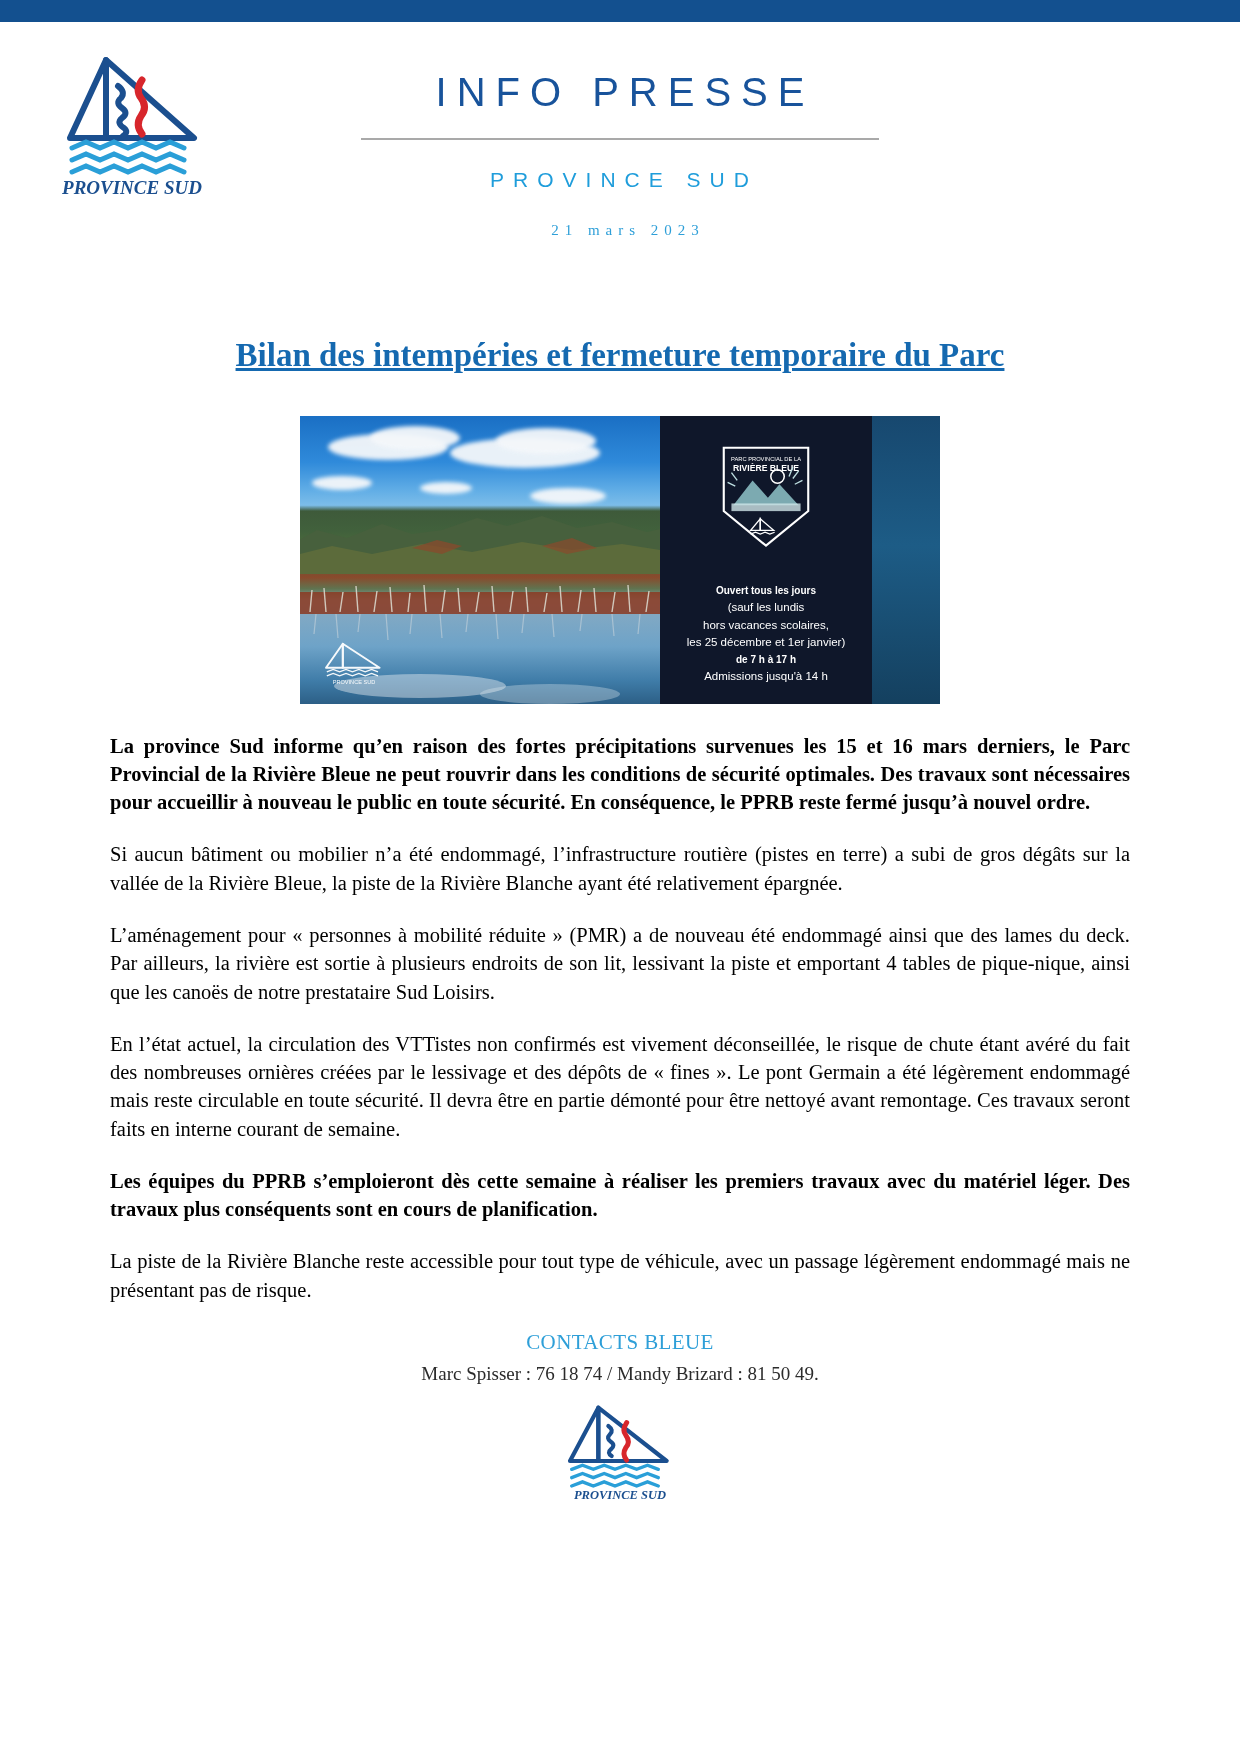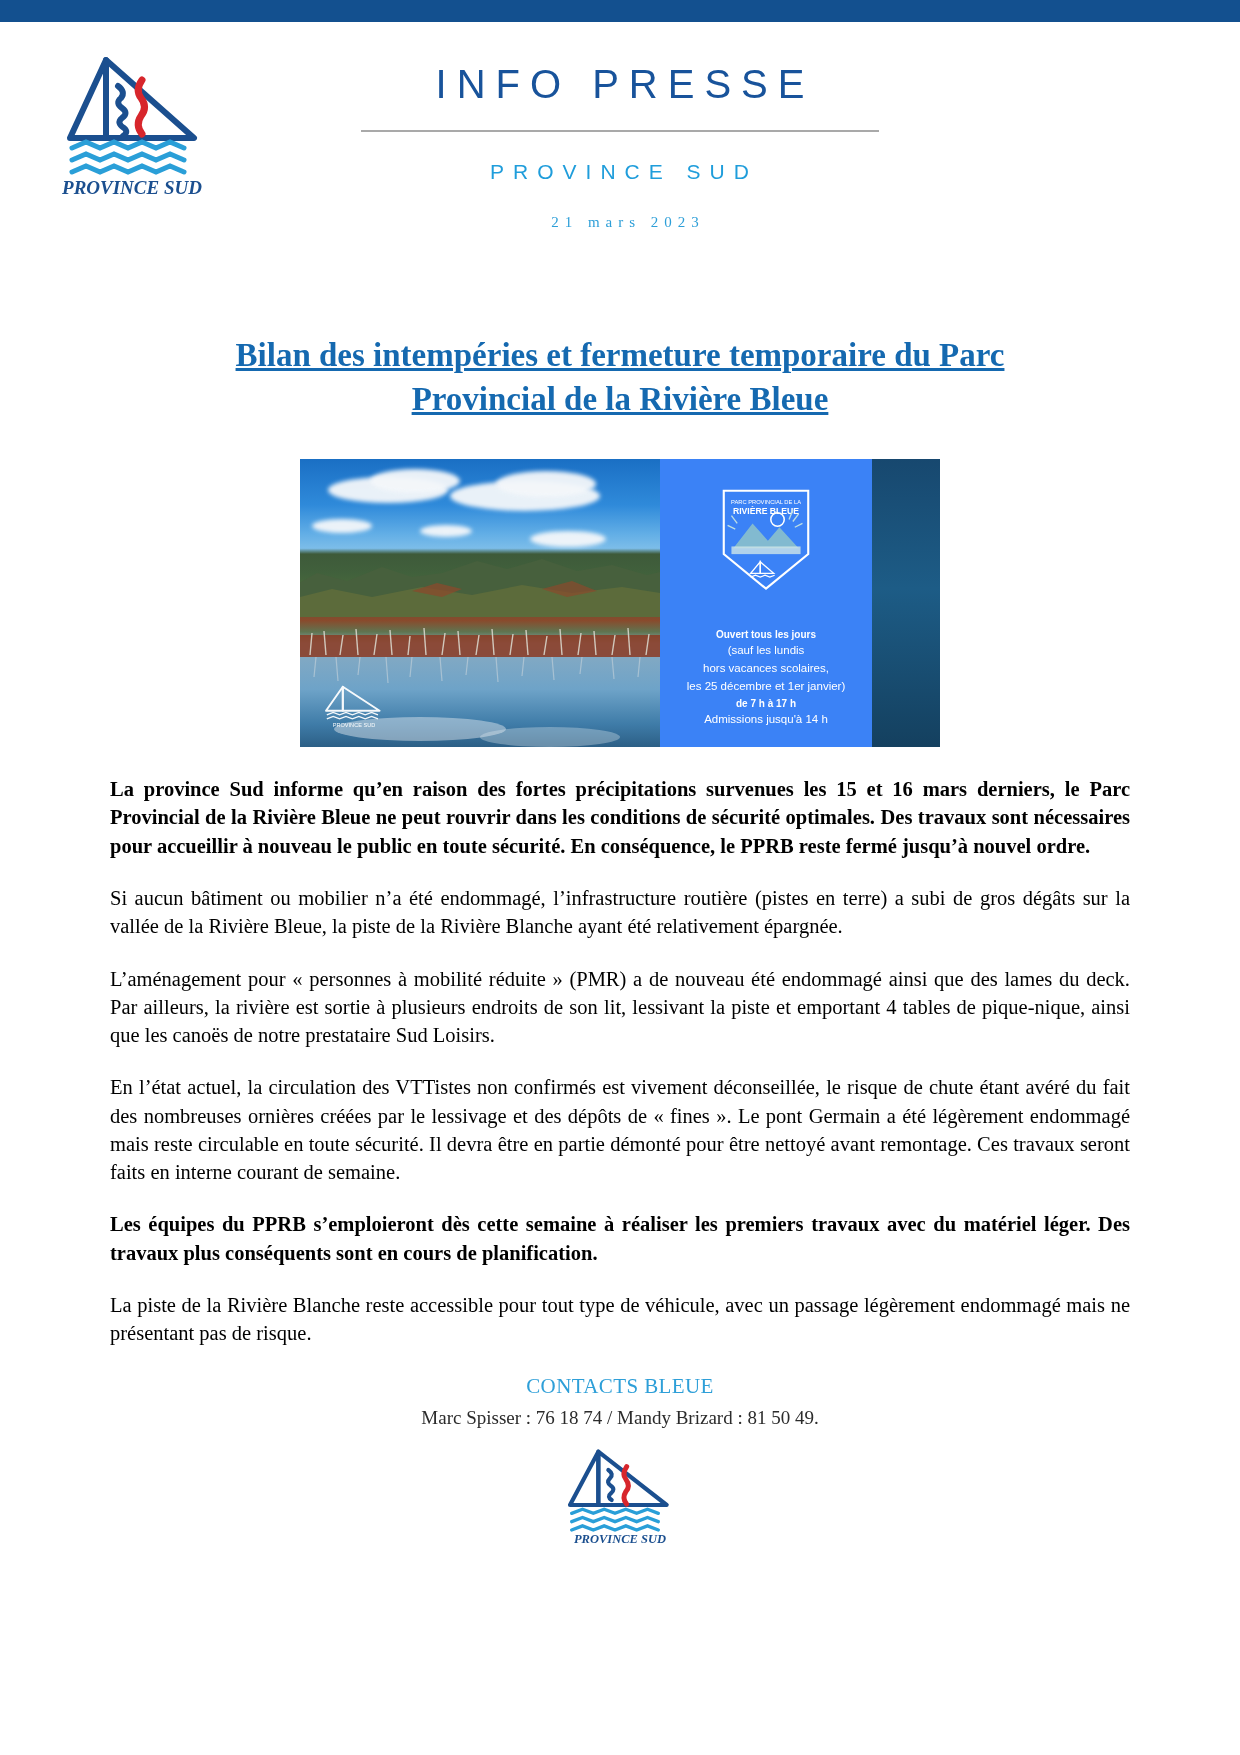--- a/index.html
+++ b/index.html
@@ -43,21 +43,21 @@
     padding-top: 24px;
   }
 
   .info-presse {
     font-family: "Liberation Sans", sans-serif;
     font-size: 40px;
     font-weight: 400;
     letter-spacing: 10px;
     color: #18539b;
     line-height: 1.1;
-    margin: 8px auto;
+    margin: 16px auto;
     padding-left: 10px;
   }
 
   .rule {
     width: 518px;
     height: 2px;
     background: #a9a9a9;
     margin: 24px auto 0 auto;
   }
 
@@ -145,21 +145,21 @@
     position: absolute;
     left: 22px;
     bottom: 18px;
     width: 64px;
     opacity: 0.95;
   }
 
   .hero-panel {
     width: 212px;
     height: 288px;
-    background: #3b82f6;
+    background: #0f172a;
     color: #ffffff;
     text-align: center;
     font-family: "Liberation Sans", sans-serif;
     position: relative;
   }
   .hero-right-edge {
     width: 68px;
     height: 288px;
     background: linear-gradient(to bottom, #17486f 0%, #1d5c86 45%, #14405f 100%);
     position: relative;
@@ -244,21 +244,20 @@
     <div class="rule"></div>
     <div class="province-sud-sub">PROVINCE SUD</div>
     <div class="date-line">21 mars 2023</div>
   </div>
 </div>
 
 <div class="content">
 
   <div class="doc-title">
     <div>Bilan des intempéries et fermeture temporaire du Parc</div>
-    <div>Provincial de la Rivière Bleue</div>
   </div>
 
   <div class="hero">
 
     <div class="hero-photo">
 
       <div class="cloud" style="left:28px;  top:18px; width:120px; height:26px;"></div>
       <div class="cloud" style="left:70px;  top:10px; width:90px;  height:24px;"></div>
       <div class="cloud" style="left:150px; top:22px; width:150px; height:30px;"></div>
       <div class="cloud" style="left:196px; top:12px; width:100px; height:26px;"></div>

